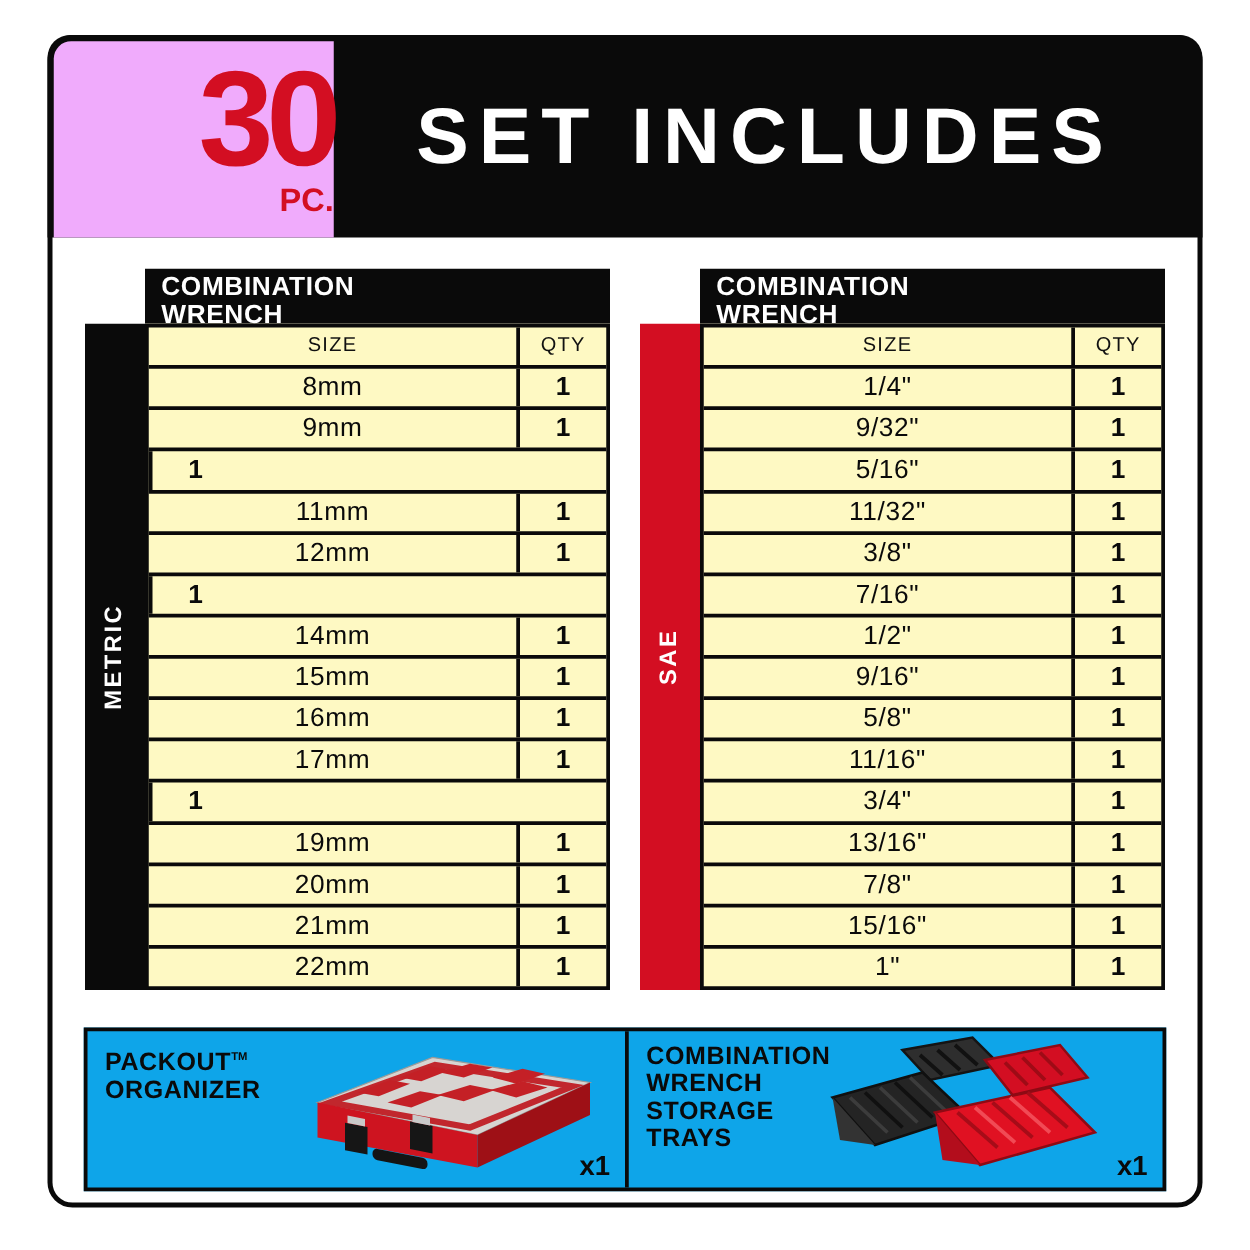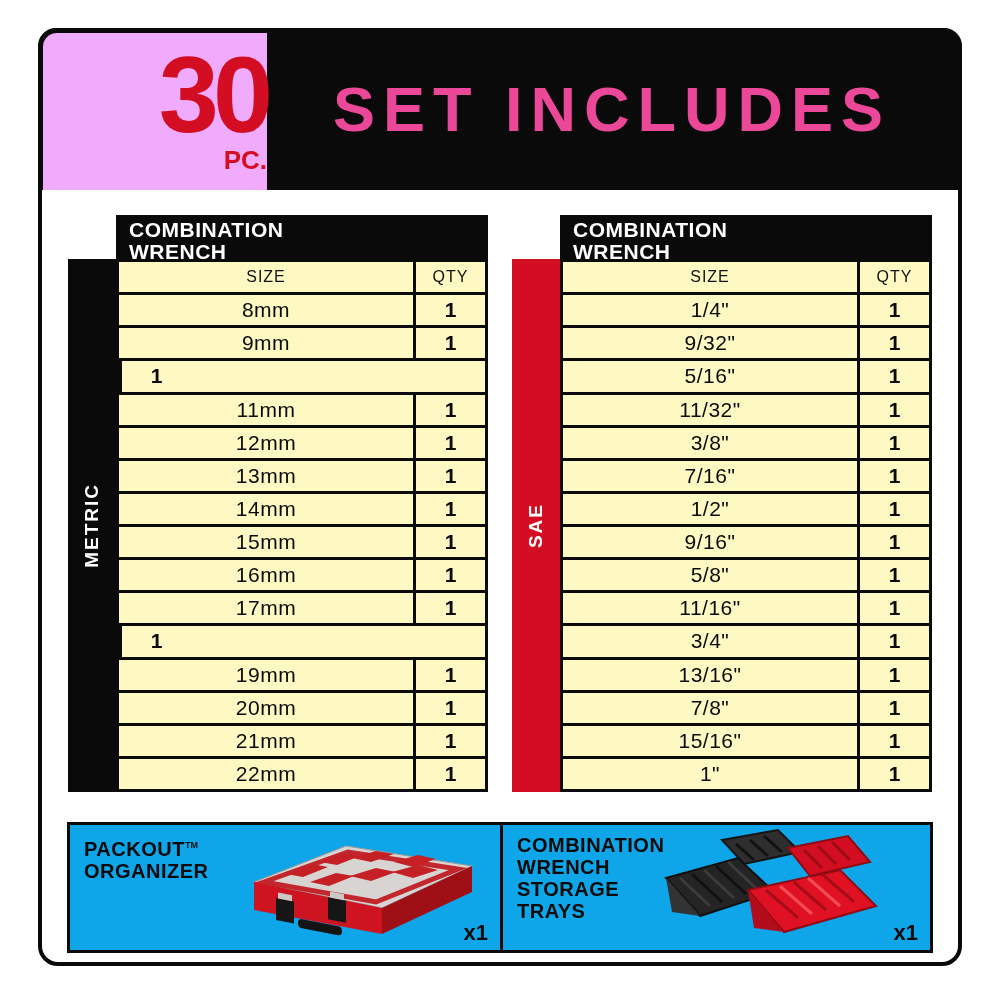--- a/index.html
+++ b/index.html
@@ -13,21 +13,21 @@
   
   .header-band { position:absolute; left:38px; top:28px; width:924px; height:162px;
                  background:#0a0a0a; border-radius:18px 18px 0 0; }
   .pc-block { position:absolute; left:5px; top:5px; width:224px; height:157px;
               background:#f0abfc; border-top-left-radius:14px;
               display:flex; flex-direction:column; align-items:flex-end; justify-content:center; }
   .pc-count { color:#d30e22; font-weight:bold; font-size:108px; line-height:0.88; letter-spacing:-6px; }
   .pc-unit  { color:#d30e22; font-weight:bold; font-size:26px; letter-spacing:0px; margin-top:2px; }
   .set-includes { position:absolute; left:229px; top:0; width:690px; height:162px;
                   display:flex; align-items:center; justify-content:center;
-                  color:#ec4899; font-weight:bold; font-size:63px; letter-spacing:8px; white-space:nowrap; }
+                  color:#ffffff; font-weight:bold; font-size:63px; letter-spacing:8px; white-space:nowrap; }
 
   
   .tbl-title { position:absolute; background:#0a0a0a; color:#ffffff; font-weight:bold;
                font-size:21px; line-height:22px; padding:4px 0 0 13px; letter-spacing:0.5px; }
   .tbl-title.metric { left:116px; top:215px; width:372px; height:44px; }
   .tbl-title.sae    { left:560px; top:215px; width:372px; height:44px; }
 
   
   .side-bar { position:absolute; width:48px; height:533px; top:259px;
               display:flex; align-items:center; justify-content:center; }
@@ -112,21 +112,20 @@
           <div class="c-size">11mm</div>
           <div class="c-qty">1</div>
         </div>
       
         <div class="t-row">
           <div class="c-size">12mm</div>
           <div class="c-qty">1</div>
         </div>
       
         <div class="t-row">
-          <div class="c-size">13mm</div>
           <div class="c-qty">1</div>
         </div>
       
         <div class="t-row">
           <div class="c-size">14mm</div>
           <div class="c-qty">1</div>
         </div>
       
         <div class="t-row">
           <div class="c-size">15mm</div>

